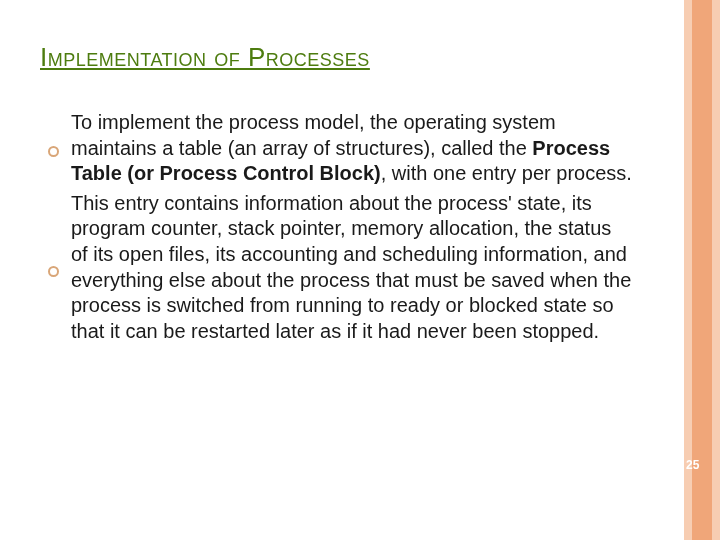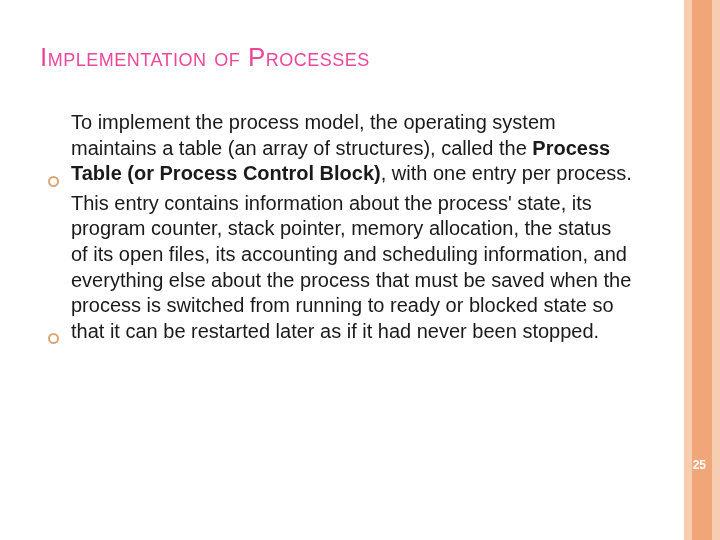--- a/index.html
+++ b/index.html
@@ -29,34 +29,35 @@
     top: 0;
     width: 20px;
     height: 540px;
     background: #f0a679;
   }
   .title {
     position: absolute;
     left: 40px;
     top: 42px;
     font-size: 26px;
-    color: #ec4899;
+    color: #4d7c0f;
     letter-spacing: 0.5px;
     font-variant: small-caps;
     font-weight: 400;
+    text-decoration: underline;
   }
   .content {
     position: absolute;
     left: 48px;
     top: 110px;
     width: 584px;
   }
   .bullet-item {
     display: flex;
-    align-items: flex-end;
+    align-items: center;
     margin-bottom: 4px;
   }
   .bullet-icon {
     flex: 0 0 auto;
     width: 11px;
     height: 11px;
     border: 2px solid #d9a678;
     border-radius: 50%;
     margin-top: 7px;
     margin-right: 12px;
@@ -68,21 +69,21 @@
     line-height: 1.28;
     color: #1a1a1a;
   }
   .bold { font-weight: bold; }
   .italic { }
   .page-num {
     position: absolute;
     right: 14px;
     bottom: 68px;
     width: 20px;
-    text-align: right;
+    text-align: left;
     font-size: 12px;
     font-weight: bold;
     color: #ffffff;
   }
 </style>
 </head>
 <body>
 
 <div class="slide">
   <div class="stripe-outer"></div>

